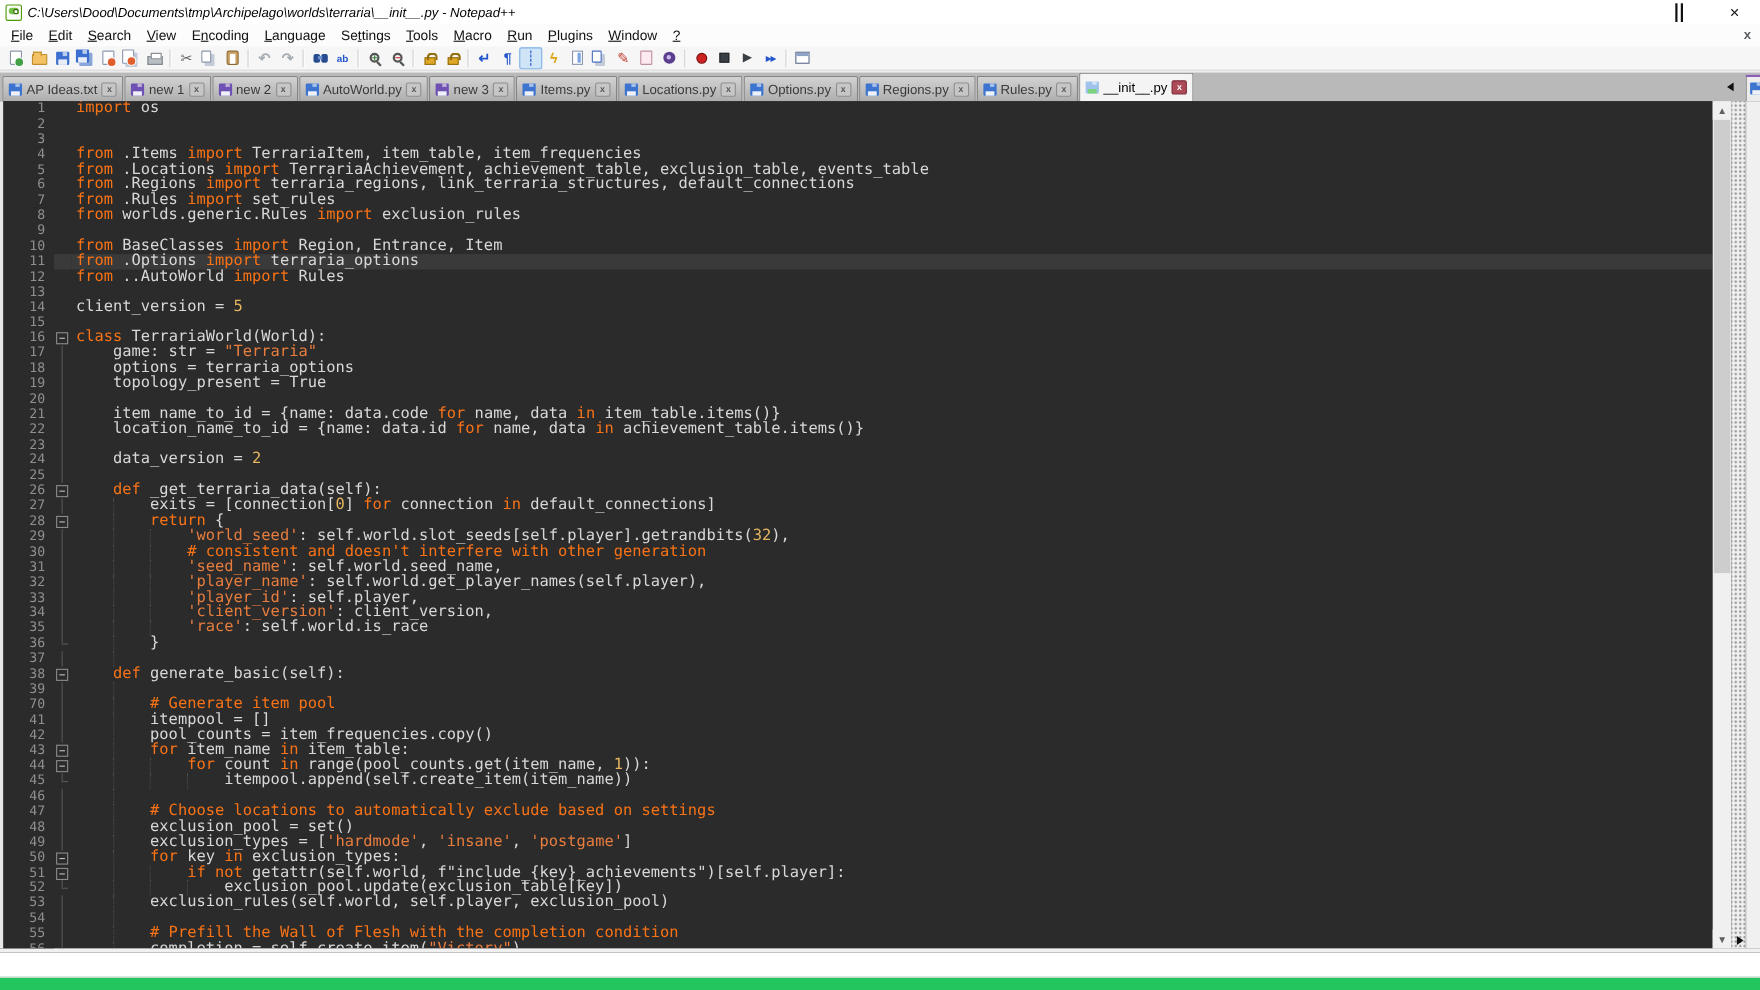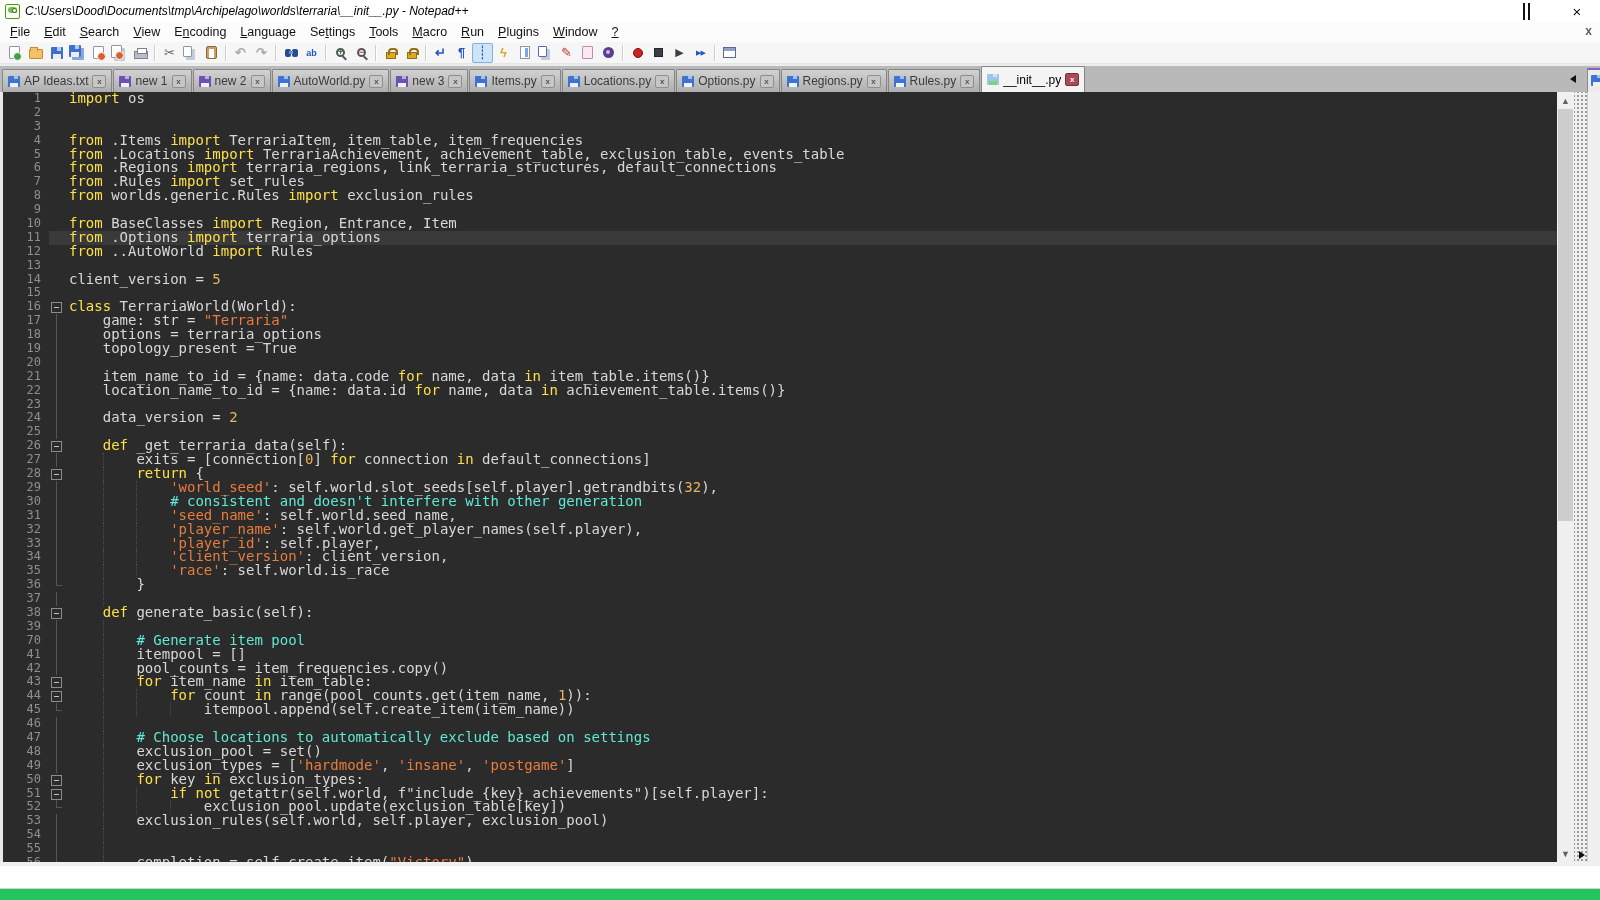--- a/index.html
+++ b/index.html
@@ -106,22 +106,22 @@
   .fold { width:16px; flex:none; position:relative; }
   .code { flex:1; position:relative; padding-left:4px; color:#d8d8d8; }
   .line.cur .fold, .line.cur .code { background:#3a3a3a; }
   .f-l::before { content:''; position:absolute; left:7px; top:0; bottom:0; width:1px; background:#565656; }
   .f-e::before { content:''; position:absolute; left:7px; top:0; height:7px; width:1px; background:#565656; }
   .f-e::after  { content:''; position:absolute; left:7px; top:7px; width:6px; height:1px; background:#565656; }
   .f-b::before { content:''; position:absolute; left:2px; top:2px; width:9px; height:9px;
                  border:1px solid #8c8c8c; background:transparent; }
   .f-b::after  { content:''; position:absolute; left:5px; top:7px; width:5px; height:1px; background:#c2c2c2; }
   .guide { position:absolute; top:0; bottom:0; width:1px; border-left:1px dotted #4c4c4c; }
-  .tok-k { color:#fde047; } .tok-s { color:#e87d3e; } .tok-n { color:#e5b560; }
-  .tok-c { color:#5eead4; } .tok-d { color:#d8d8d8; }
+  .tok-k { color:#f97316; } .tok-s { color:#e87d3e; } .tok-n { color:#e5b560; }
+  .tok-c { color:#f97316; } .tok-d { color:#d8d8d8; }
 
   
   .vscroll { position:absolute; right:26px; top:0; bottom:0; width:17px; background:#f0f0f0; }
   .vs-arrow { position:absolute; left:0; width:17px; height:17px; color:#606060; font-size:9px;
               display:flex; align-items:center; justify-content:center; background:#f0f0f0; }
   .vs-up { top:0; } .vs-down { bottom:0; }
   .vs-thumb { position:absolute; left:1px; width:15px; top:17px; height:412px; background:#cdcdcd; }
   .splitter { position:absolute; right:13px; top:0; bottom:0; width:13px; background:#f0f0f0;
               background-image:radial-gradient(#9a9a9a 1px, transparent 1.2px); background-size:4px 4px;
               background-position:2px 2px; }
@@ -396,21 +396,21 @@
         <div class="line"><span class="ln">45</span><span class="fold f-e"></span><span class="code"><span class="guide" style="left: calc(4ch + 4px);"></span><span class="guide" style="left: calc(8ch + 4px);"></span><span class="guide" style="left: calc(12ch + 4px);"></span><span class="tok-d">                itempool.append(self.create_item(item_name))</span></span></div>
         <div class="line"><span class="ln">46</span><span class="fold f-l"></span><span class="code"><span class="guide" style="left: calc(4ch + 4px);"></span></span></div>
         <div class="line"><span class="ln">47</span><span class="fold f-l"></span><span class="code"><span class="guide" style="left: calc(4ch + 4px);"></span><span class="tok-d">        </span><span class="tok-c"># Choose locations to automatically exclude based on settings</span></span></div>
         <div class="line"><span class="ln">48</span><span class="fold f-l"></span><span class="code"><span class="guide" style="left: calc(4ch + 4px);"></span><span class="tok-d">        exclusion_pool = set()</span></span></div>
         <div class="line"><span class="ln">49</span><span class="fold f-l"></span><span class="code"><span class="guide" style="left: calc(4ch + 4px);"></span><span class="tok-d">        exclusion_types = [</span><span class="tok-s">'hardmode'</span><span class="tok-d">, </span><span class="tok-s">'insane'</span><span class="tok-d">, </span><span class="tok-s">'postgame'</span><span class="tok-d">]</span></span></div>
         <div class="line"><span class="ln">50</span><span class="fold f-b"></span><span class="code"><span class="guide" style="left: calc(4ch + 4px);"></span><span class="tok-d">        </span><span class="tok-k">for</span><span class="tok-d"> key </span><span class="tok-k">in</span><span class="tok-d"> exclusion_types:</span></span></div>
         <div class="line"><span class="ln">51</span><span class="fold f-b"></span><span class="code"><span class="guide" style="left: calc(4ch + 4px);"></span><span class="guide" style="left: calc(8ch + 4px);"></span><span class="tok-d">            </span><span class="tok-k">if</span><span class="tok-d"> </span><span class="tok-k">not</span><span class="tok-d"> getattr(self.world, f"include_{key}_achievements")[self.player]:</span></span></div>
         <div class="line"><span class="ln">52</span><span class="fold f-e"></span><span class="code"><span class="guide" style="left: calc(4ch + 4px);"></span><span class="guide" style="left: calc(8ch + 4px);"></span><span class="guide" style="left: calc(12ch + 4px);"></span><span class="tok-d">                exclusion_pool.update(exclusion_table[key])</span></span></div>
         <div class="line"><span class="ln">53</span><span class="fold f-l"></span><span class="code"><span class="guide" style="left: calc(4ch + 4px);"></span><span class="tok-d">        exclusion_rules(self.world, self.player, exclusion_pool)</span></span></div>
         <div class="line"><span class="ln">54</span><span class="fold f-l"></span><span class="code"><span class="guide" style="left: calc(4ch + 4px);"></span></span></div>
-        <div class="line"><span class="ln">55</span><span class="fold f-l"></span><span class="code"><span class="guide" style="left: calc(4ch + 4px);"></span><span class="tok-d">        </span></span></div>
+        <div class="line"><span class="ln">55</span><span class="fold f-l"></span><span class="code"><span class="guide" style="left: calc(4ch + 4px);"></span><span class="tok-d">        </span><span class="tok-c"># Prefill the Wall of Flesh with the completion condition</span></span></div>
         <div class="line"><span class="ln">56</span><span class="fold f-l"></span><span class="code"><span class="guide" style="left: calc(4ch + 4px);"></span><span class="tok-d">        completion = self.create_item(</span><span class="tok-s">"Victory"</span><span class="tok-d">)</span></span></div>
       </div>
     <div class="vscroll">
       <div class="vs-arrow vs-up">▲</div>
       <div class="vs-thumb"></div>
       <div class="vs-arrow vs-down">▼</div>
     </div>
     <div class="splitter"></div>
     <span class="split-arrow"></span>
     <div class="sliver"></div>

